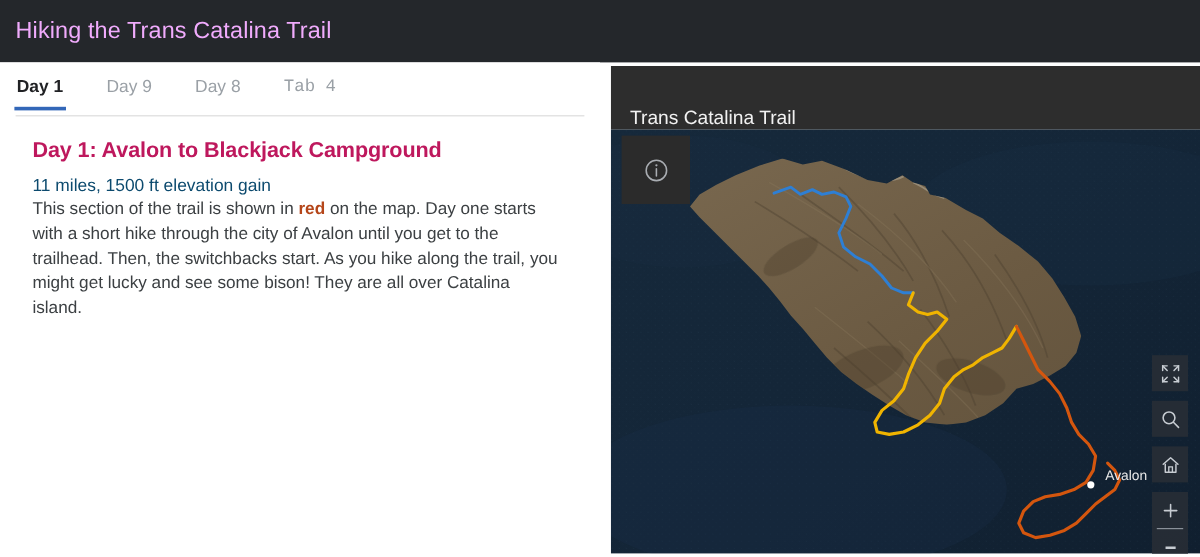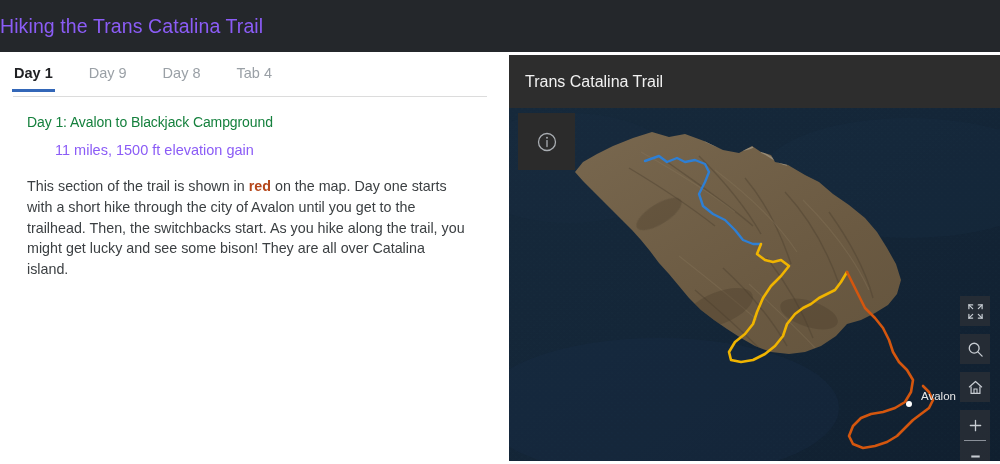--- a/index.html
+++ b/index.html
@@ -11,24 +11,25 @@
   }
 
   
   #app-titlebar {
     position: absolute; left: 0; top: 0;
     width: 1000px; height: 52px;
     background: #24272b;
     display: flex; align-items: center;
   }
   #app-title {
-    color: #8b5cf6;
+    color: #f0abfc;
     font-size: 19.5px;
     font-weight: 400;
     letter-spacing: .1px;
+    padding-left: 13px;
   }
 
   
   #left-pane {
     position: absolute; left: 0; top: 52px;
     width: 500px; height: 412px;
     background: #ffffff;
   }
 
   #tabstrip {
@@ -40,62 +41,61 @@
   }
   .tab {
     position: relative;
     font-size: 14.5px;
     color: #9aa0a6;
     padding: 4px 1px 10px 1px;
     margin-right: 34px;
     cursor: pointer;
     white-space: nowrap;
   }
-  .tab:last-child { margin-right: 0; }
+  .tab:last-child { margin-right: 0; font-family: Liberation Mono, monospace; }
   .tab.active { color: #202124; font-weight: 700; }
   .tab.active::after {
     content: "";
     position: absolute; left: -1px; right: -1px; bottom: -1px;
     height: 3px; background: #3367b8;
   }
 
   #article { padding: 17px 27px 0 27px; }
   #article-heading {
-    font-size: 14px;
-    font-weight: 400;
-    color: #15803d;
+    font-size: 18px;
+    font-weight: 700;
+    color: #be185d;
     letter-spacing: -.1px;
     line-height: 1.25;
   }
   #article-subheading {
     margin-top: 9px;
     font-size: 14.5px;
-    color: #8b5cf6;
+    color: #0c4a6e;
     line-height: 1.3;
-    margin-left: 28px;
   }
   .article-para {
-    margin-top: 17px;
+    margin-top: 0;
     font-size: 14.3px;
     color: #3c4043;
     line-height: 1.44;
     max-width: 440px;
   }
   .hl-red { color: #b5461a; font-weight: 700; }
 
   
   #map-card {
     position: absolute; left: 509px; top: 55px;
     width: 491px; height: 409px;
     overflow: hidden;
   }
   #map-header {
     height: 53px;
     background: #2d2d2d;
-    display: flex; align-items: center;
+    display: flex; align-items: flex-end;
   }
   #map-header-title {
     color: #f1f1f1;
     font-size: 16px;
     font-weight: 400;
     padding-left: 16px;
   }
 
   #map-viewport {
     position: relative;

